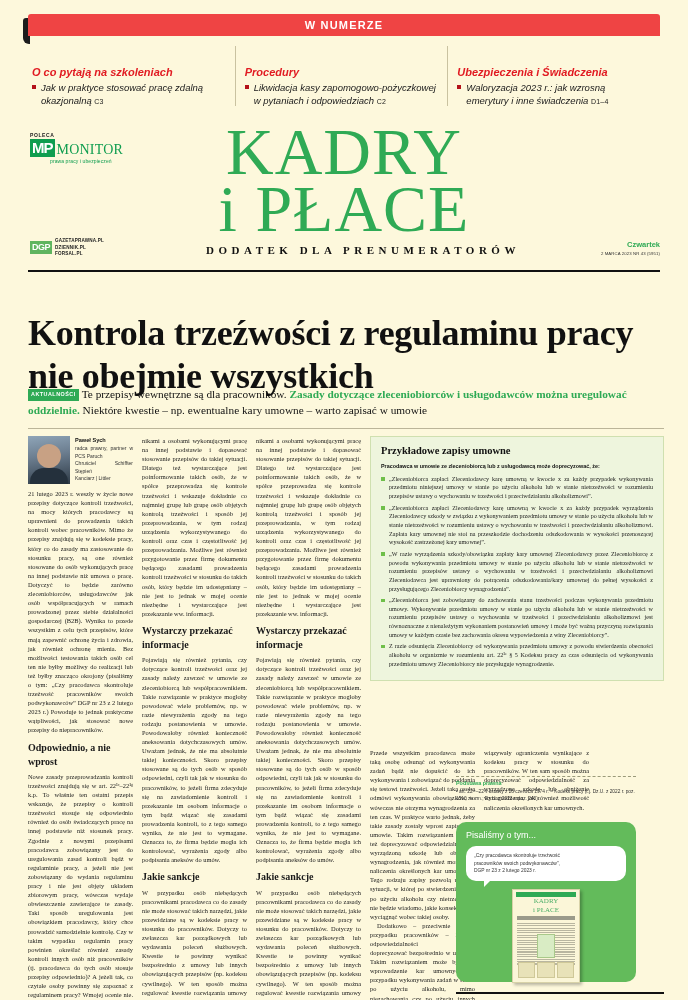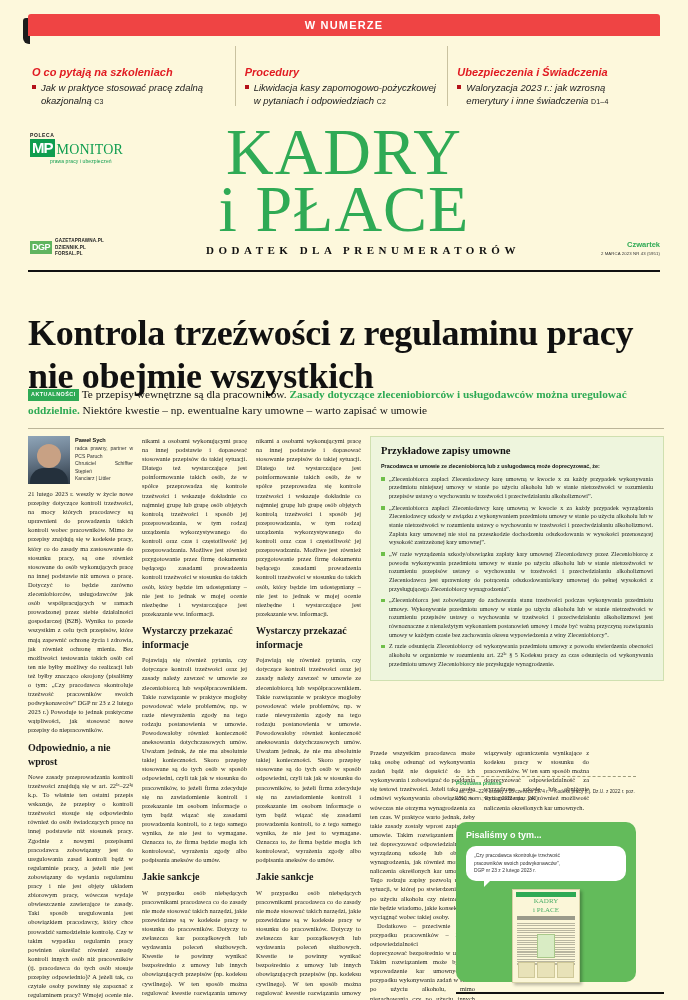--- a/index.html
+++ b/index.html
@@ -178,21 +178,21 @@
   .legal-title{color:#2faa55;font-weight:bold;font-size:5.4px;margin-bottom:2px;}
   .legal-body{font-size:4.8px;line-height:1.5;color:#333;}
 
   
   .pbox{
     position:absolute;left:456px;top:822px;width:180px;height:160px;
     background:#63bb5b;border-radius:10px;
     box-sizing:border-box;padding:8px 10px;
   }
   .pbox-title{
-    color:#fff;font-family:"Liberation Sans",sans-serif;font-weight:bold;
+    color:#fff;font-family:"Liberation Sans",sans-serif;font-weight:normal;
     font-size:9px;margin-bottom:6px;
   }
   .bubble{
     background:#fff;border-radius:10px;padding:6px 8px;
     font-family:"Liberation Sans",sans-serif;font-size:4.9px;line-height:1.55;color:#333;
     position:relative;
   }
   .bubble:after{
     content:"";position:absolute;left:18px;bottom:-6px;border-width:6px 6px 0 0;
     border-style:solid;border-color:#fff transparent transparent transparent;

